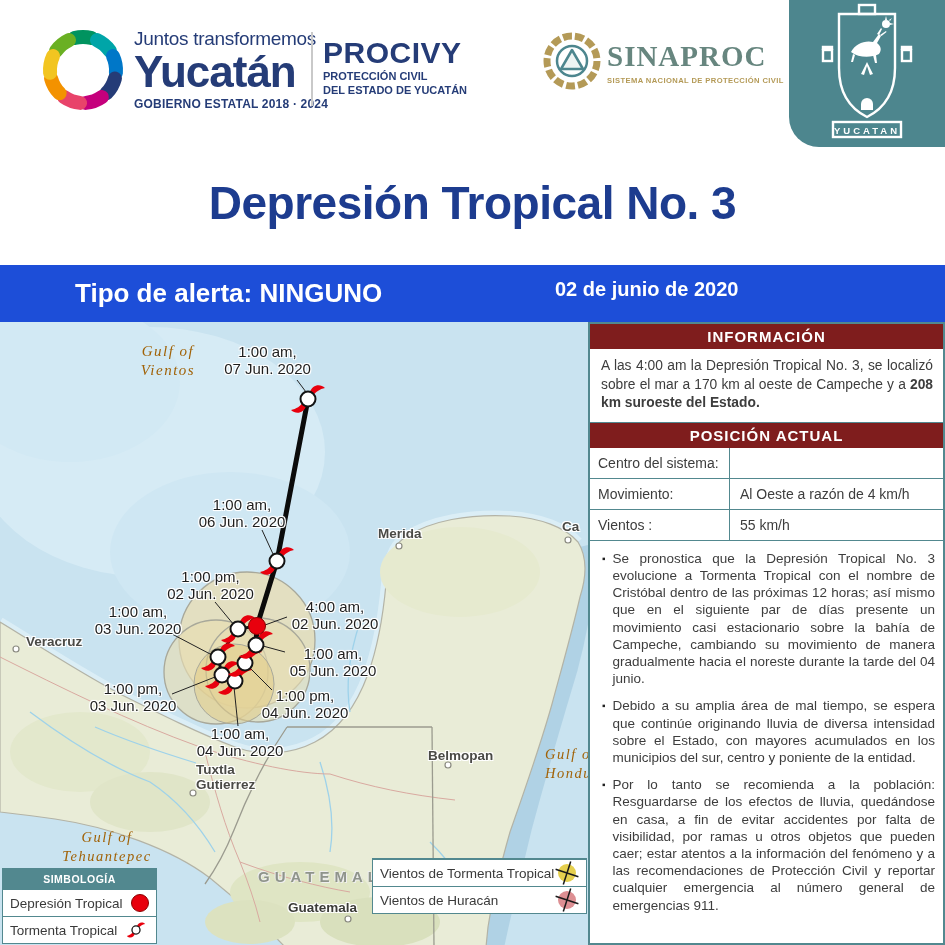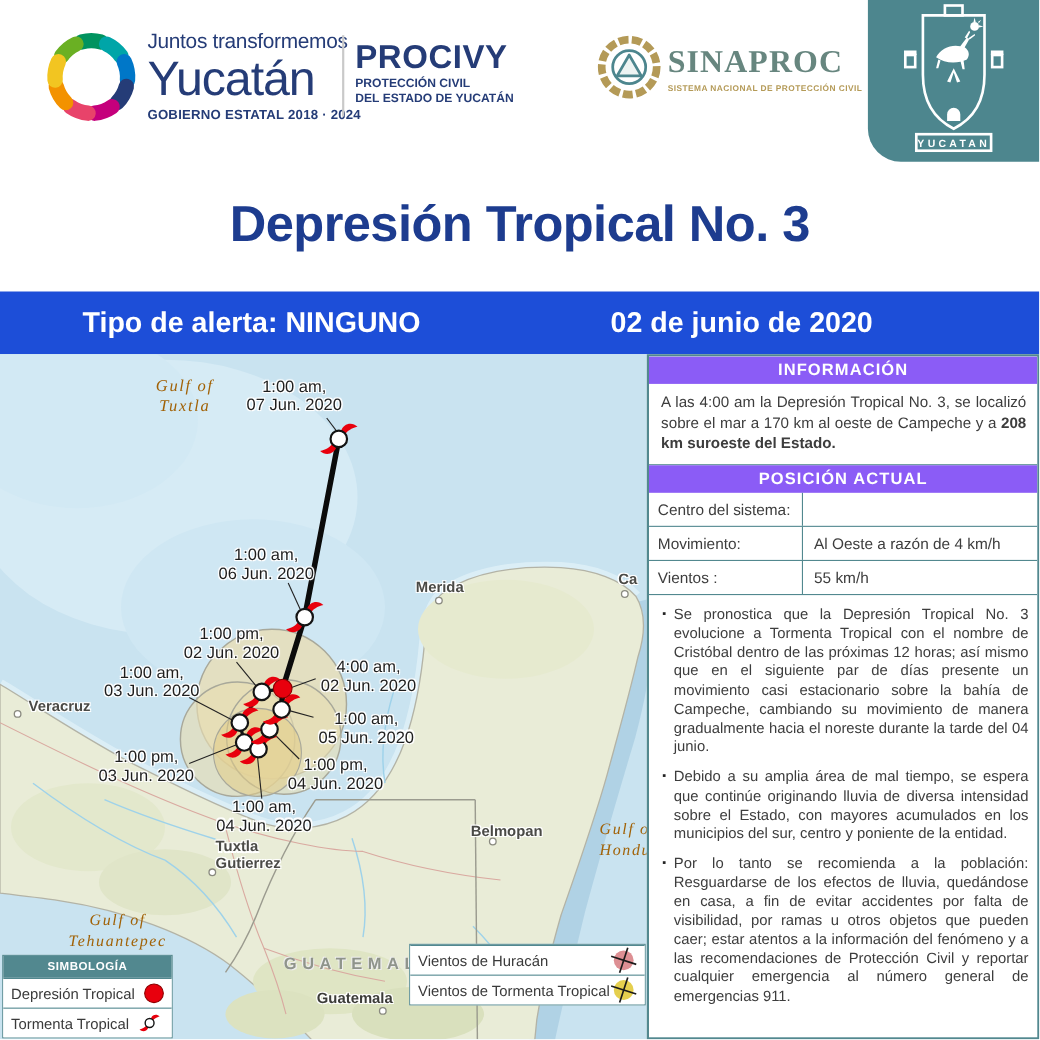--- a/index.html
+++ b/index.html
@@ -3,39 +3,39 @@
 <meta charset="utf-8">
 <style>
   html,body{margin:0;padding:0;background:#ffffff;}
   #page{position:relative;width:945px;height:945px;overflow:hidden;background:#fff;
         font-family:"Liberation Sans",sans-serif;}
   
   #logo-band{position:absolute;left:0;top:0;width:945px;height:150px;background:#fff;}
   #pinwheel{position:absolute;left:33px;top:18px;}
   #brand-block{position:absolute;left:134px;top:28px;color:#253c77;}
   #brand-tagline{font-size:19px;font-weight:normal;letter-spacing:-.3px;}
-  #brand-name{font-size:44px;font-weight:normal;letter-spacing:-1px;line-height:44px;}
+  #brand-name{font-size:44px;font-weight:bold;letter-spacing:-1px;line-height:44px;}
   #brand-sub{font-size:12px;font-weight:bold;margin-top:3px;letter-spacing:.2px;}
   #logo-divider{position:absolute;left:311px;top:32px;width:2px;height:74px;background:#c9c9c9;}
   #procivy-block{position:absolute;left:323px;top:38px;color:#253c77;}
   #procivy-name{font-size:30px;font-weight:bold;letter-spacing:.5px;line-height:30px;}
   #procivy-l1,#procivy-l2{font-size:11px;font-weight:bold;margin-top:2px;}
   #sinaproc-emblem{position:absolute;left:543px;top:32px;}
   #sinaproc-block{position:absolute;left:607px;top:40px;}
   #sinaproc-name{font-family:"Liberation Serif",serif;font-size:29px;font-weight:bold;
                  color:#67867f;letter-spacing:1px;}
   #sinaproc-sub{font-size:7.6px;font-weight:bold;color:#b49a57;letter-spacing:.4px;margin-top:3px;}
   #shield-box{position:absolute;left:789px;top:0;width:156px;height:147px;background:#4d868e;
               border-radius:0 0 0 30px;}
   
   #main-title{position:absolute;left:0;top:176px;width:945px;text-align:center;
               font-size:46px;font-weight:bold;color:#1d3c8f;letter-spacing:-.5px;}
   #alert-bar{position:absolute;left:0;top:265px;width:945px;height:57px;background:#1d4ed8;}
   #alert-type{position:absolute;left:75px;top:13px;color:#fff;font-size:26px;font-weight:bold;}
-  #alert-date{position:absolute;left:555px;top:13px;color:#fff;font-size:26px;font-weight:bold;}
+  #alert-date{position:absolute;left:555px;top:13px;color:#fff;font-size:20px;font-weight:bold;}
   
   #map{position:absolute;left:0;top:322px;width:588px;height:623px;overflow:hidden;background:#c9e3f0;}
   .map-label{position:absolute;white-space:nowrap;}
   .track-label{font-size:15px;line-height:16.5px;color:#1e1e1e;text-align:center;
     text-shadow:-1px -1px 0 #fff,1px -1px 0 #fff,-1px 1px 0 #fff,1px 1px 0 #fff,0 0 3px #fff;}
   .city-label{font-size:13.5px;font-weight:bold;color:#4a4a46;
     text-shadow:-1px -1px 0 #fff,1px -1px 0 #fff,-1px 1px 0 #fff,1px 1px 0 #fff;}
   .water-label{font-family:"Liberation Serif",serif;font-style:italic;color:#a16207;
     font-size:15px;letter-spacing:1.5px;text-align:center;line-height:19px;}
   #country-label{font-size:15px;font-weight:bold;color:#8f948b;letter-spacing:5px;
@@ -49,21 +49,21 @@
   .legend-row span{font-size:13.5px;color:#3a3a3a;}
   #legend-symbols{left:2px;top:546px;width:153px;}
   #legend-symbols .legend-header{font-size:10.5px;letter-spacing:.5px;padding:4px 0;}
   #legend-symbols .legend-row{height:26px;}
   #legend-winds{left:372px;top:536px;width:213px;}
   #legend-winds .legend-header{font-size:10.5px;letter-spacing:.3px;padding:6px 0;}
   #legend-winds .legend-row{height:26px;}
   
   #info-panel{position:absolute;left:588px;top:322px;width:357px;height:623px;background:#fff;
               border:2px solid #52888f;box-sizing:border-box;overflow:hidden;z-index:6;}
-  .panel-header{background:#8b5cf6;color:#fff;font-size:15px;font-weight:bold;text-align:center;
+  .panel-header{background:#7f1d1d;color:#fff;font-size:15px;font-weight:bold;text-align:center;
                 letter-spacing:1px;padding:4px 0;}
   #info-body{padding:8px 10px 9px 11px;font-size:13.8px;line-height:18.6px;color:#3d3d3d;
              text-align:justify;border-bottom:1.5px solid #52888f;}
   #ptable{border-bottom:1.5px solid #52888f;}
   .prow{display:grid;grid-template-columns:140px 1fr;border-top:1.5px solid #52888f;}
   .prow:first-child{border-top:none;}
   .plabel{padding:7px 4px 7px 8px;font-size:14px;color:#3d3d3d;border-right:1.5px solid #52888f;}
   .pvalue{padding:7px 4px 7px 10px;font-size:14px;color:#3d3d3d;}
   #bullets{padding:9px 8px 0 12px;}
   .bullet{display:flex;margin-bottom:10px;}
@@ -231,21 +231,21 @@
         <use href="#ts-sym" transform="translate(256,323)"></use>
         <use href="#ts-sym" transform="translate(277,239)"></use>
         <use href="#ts-sym" transform="translate(308,77)"></use>
       </g>
       <circle cx="257" cy="304" r="8.5" fill="#e8000d" stroke="#8c0000" stroke-width="1"></circle>
     </svg>
 
     
     <div class="map-label water-label" style="left:123px;top:20px;width:90px;">
       <div>Gulf of</div>
-        <div>Tuxtla</div>
+        <div>Vientos</div>
     </div>
     <div class="map-label water-label" style="left:52px;top:506px;width:110px;font-size:14.5px;">
       <div>Gulf of</div>
         <div>Tehuantepec</div>
     </div>
     <div class="map-label water-label" style="left:545px;top:423px;width:90px;font-size:14.5px;text-align:left;">
       <div>Gulf of</div>
         <div>Honduras</div>
     </div>
 
@@ -311,39 +311,39 @@
             <path d="M-2,7 C-4,14 -12,16 -17,11 C-12,10 -7,7 -5,3 Z" fill="#e8000d"></path>
             <circle r="7.5" fill="#ffffff" stroke="#141414" stroke-width="2.4"></circle>
           </g>
         </svg>
       </div>
     </div>
 
     
     <div class="legend" id="legend-winds">
       <div class="legend-row">
+        <span>Vientos de Tormenta Tropical</span>
+        <svg width="24" height="24" viewBox="0 0 24 24">
+          <circle cx="12" cy="12" r="9" fill="#e5cf4e"></circle>
+          <g transform="rotate(18 12 12)" stroke="#1a1a1a" stroke-width="1.5">
+            <line x1="12" y1="0" x2="12" y2="24"></line>
+              <line x1="0" y1="12" x2="24" y2="12"></line>
+          </g>
+        </svg>
+      </div>
+      <div class="legend-row">
         <span>Vientos de Huracán</span>
         <svg width="24" height="24" viewBox="0 0 24 24">
           <circle cx="12" cy="12" r="9" fill="#dd8f93"></circle>
           <g transform="rotate(18 12 12)" stroke="#1a1a1a" stroke-width="1.5">
             <line x1="12" y1="0" x2="12" y2="24"></line>
               <line x1="0" y1="12" x2="24" y2="12"></line>
           </g>
         </svg>
       </div>
-      <div class="legend-row">
-        <span>Vientos de Tormenta Tropical</span>
-        <svg width="24" height="24" viewBox="0 0 24 24">
-          <circle cx="12" cy="12" r="9" fill="#e5cf4e"></circle>
-          <g transform="rotate(18 12 12)" stroke="#1a1a1a" stroke-width="1.5">
-            <line x1="12" y1="0" x2="12" y2="24"></line>
-              <line x1="0" y1="12" x2="24" y2="12"></line>
-          </g>
-        </svg>
-      </div>
     </div>
   </div>
 
   <div id="info-panel">
     <div class="panel-header">INFORMACIÓN</div>
     <div id="info-body">
       <span>A las 4:00 am la Depresión Tropical No. 3, se localizó sobre el mar a 170 km al oeste de Campeche y a </span><b>208 km suroeste del Estado.</b>
     </div>
     <div class="panel-header">POSICIÓN ACTUAL</div>
     <div id="ptable">

